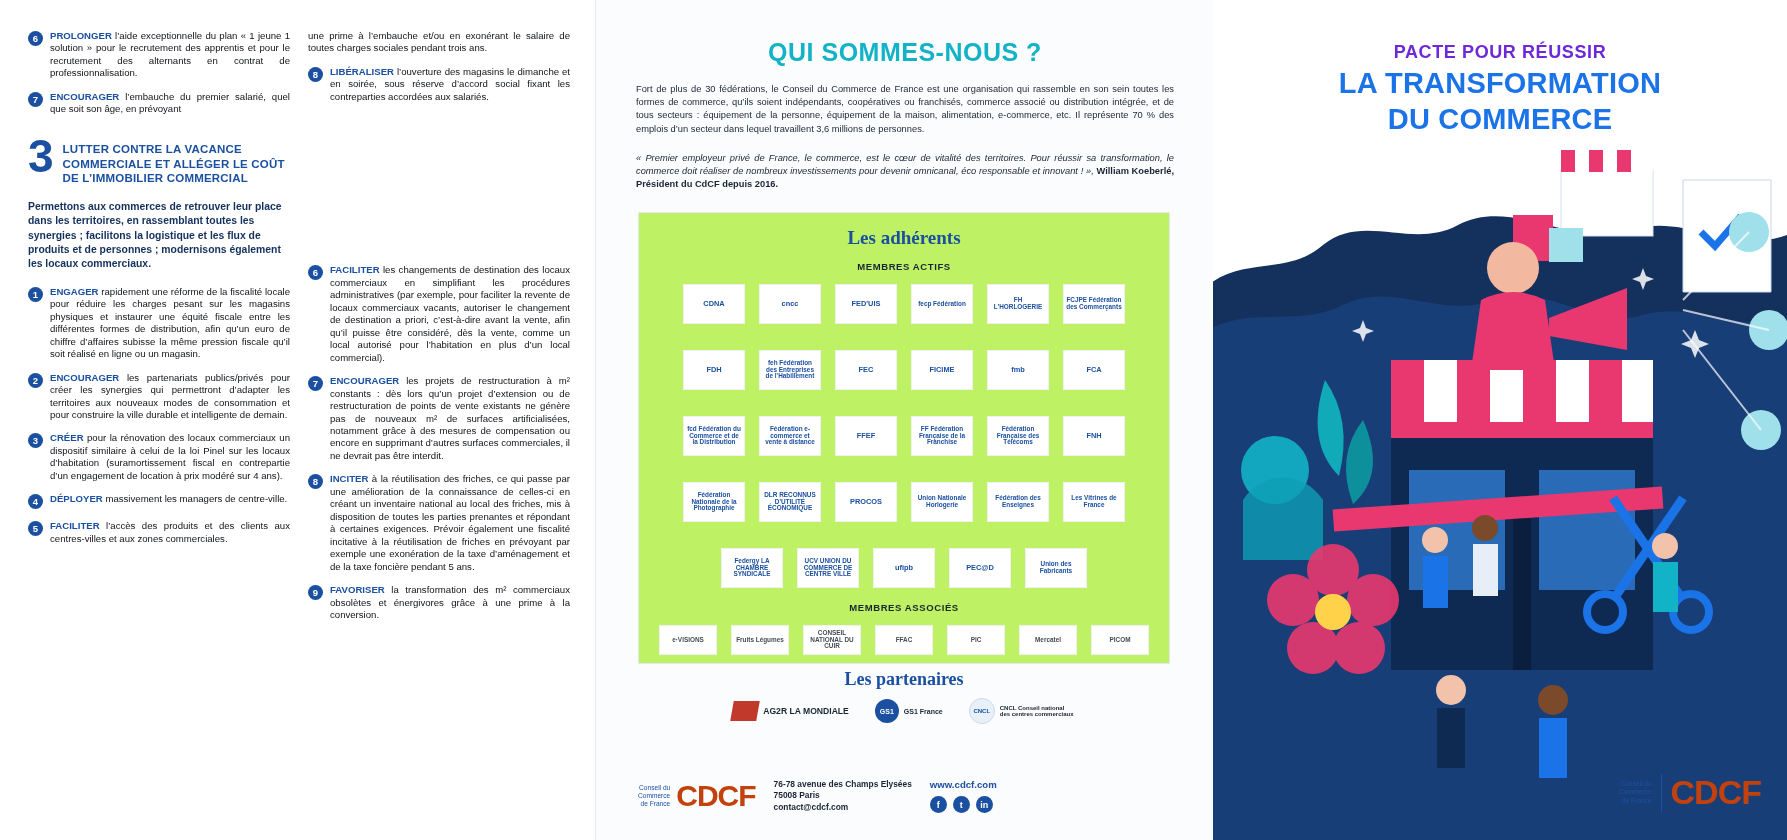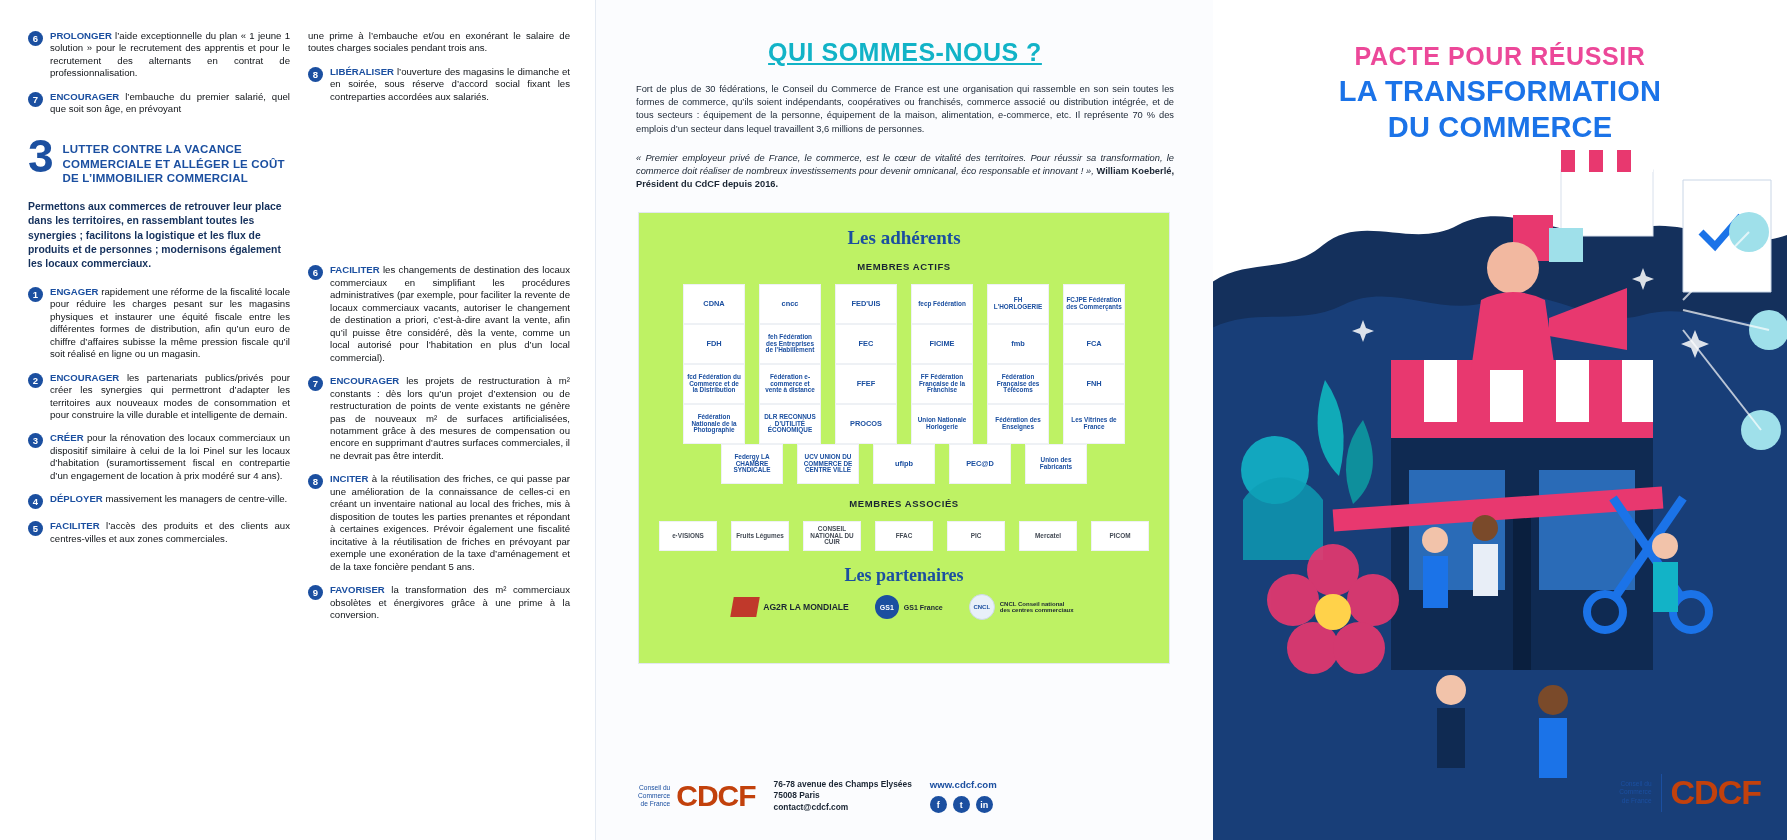--- a/index.html
+++ b/index.html
@@ -39,33 +39,33 @@
   .lead { font-size:10.4px; font-weight:bold; color:#14305c; line-height:1.38; margin-bottom:14px; }
 
   
   .center-panel {
     position:absolute; left:595px; top:0; width:618px; height:840px;
     background:#fbfcfe;
     border-left:1px solid #e4eaf2;
   }
   .qsn {
     text-align:center; color:#12b3c7; font-size:25px; font-weight:bold;
-    letter-spacing:0.5px; margin-top:38px;text-decoration:underline;
+    letter-spacing:0.5px; margin-top:38px;
   }
   .cpara { font-size:9.3px; line-height:1.42; color:#1a2533; text-align:justify; margin:16px 40px 0 40px; }
   .cpara.italic { font-style:italic; }
   .cpara.italic b { font-style:normal; }
 
   .adh-box {
     position:absolute; left:42px; top:212px; width:530px; height:450px;
     background:#bef264; border:1px solid #e2e8f0;
   }
   .adh-title { text-align:center; color:#1b4fa0; font-size:19px; font-weight:bold; font-family:"Liberation Serif", serif; margin-top:14px; }
   .adh-sub { text-align:center; color:#1a2533; font-size:9.5px; font-weight:bold; letter-spacing:0.6px; margin-top:12px; }
-  .logo-grid { display:flex; flex-wrap:wrap; justify-content:center; gap:0 14px; margin:12px 18px 0 18px; }
+  .logo-grid { display:flex; flex-wrap:wrap; justify-content:center; gap:26px 14px; margin:12px 18px 0 18px; }
   .logo {
     width:62px; height:40px; background:#ffffff; border:1px solid #eef1f5;
     display:flex; align-items:center; justify-content:center;
     font-size:7.4px; font-weight:bold; color:#1b4fa0; text-align:center;
     line-height:1.05; padding:2px; box-sizing:border-box; overflow:hidden;
   }
   .logo.sm { font-size:6.4px; }
   .logo.assoc { width:58px; height:30px; color:#444b55; }
   .partners { display:flex; justify-content:center; gap:26px; margin-top:8px; align-items:center; }
   .partner { display:flex; align-items:center; gap:5px; font-size:8.6px; font-weight:bold; color:#1a2533; }
@@ -78,21 +78,21 @@
   .cdcf-small { font-size:6.6px; color:#1b4fa0; line-height:1.25; text-align:right; }
   .cdcf-big { font-size:30px; font-weight:bold; color:#c2410c; letter-spacing:-1px; }
   .faddr { font-size:8.4px; font-weight:bold; color:#1a2533; line-height:1.4; }
   .fweb { font-size:9.6px; font-weight:bold; color:#1b4fa0; }
   .socials { display:flex; gap:6px; margin-top:6px; }
   .soc { width:17px; height:17px; border-radius:50%; background:#1b4fa0; color:#fff; font-size:9px; display:flex; align-items:center; justify-content:center; font-weight:bold; }
 
   
   .right-panel { position:absolute; left:1213px; top:0; width:574px; height:840px; background:#ffffff; overflow:hidden; }
   .r-title { position:absolute; left:0; top:42px; width:574px; text-align:center; z-index:6; }
-  .r-t1 { font-size:25px; font-weight:bold; color:#ec4899; letter-spacing:0.6px; }
+  .r-t1 { font-size:18px; font-weight:bold; color:#6d28d9; letter-spacing:0.6px; }
   .r-t2 { font-size:29px; font-weight:bold; color:#1b73e8; letter-spacing:0.2px; line-height:1.12; margin-top:4px; }
   .r-foot { position:absolute; right:26px; bottom:28px; display:flex; align-items:center; gap:9px; z-index:7; }
   .r-foot .bar { width:1px; height:38px; background:#1b4fa0; }
 </style>
 </head>
 <body>
 
 <div class="page">
 
   <div class="left-panel">

